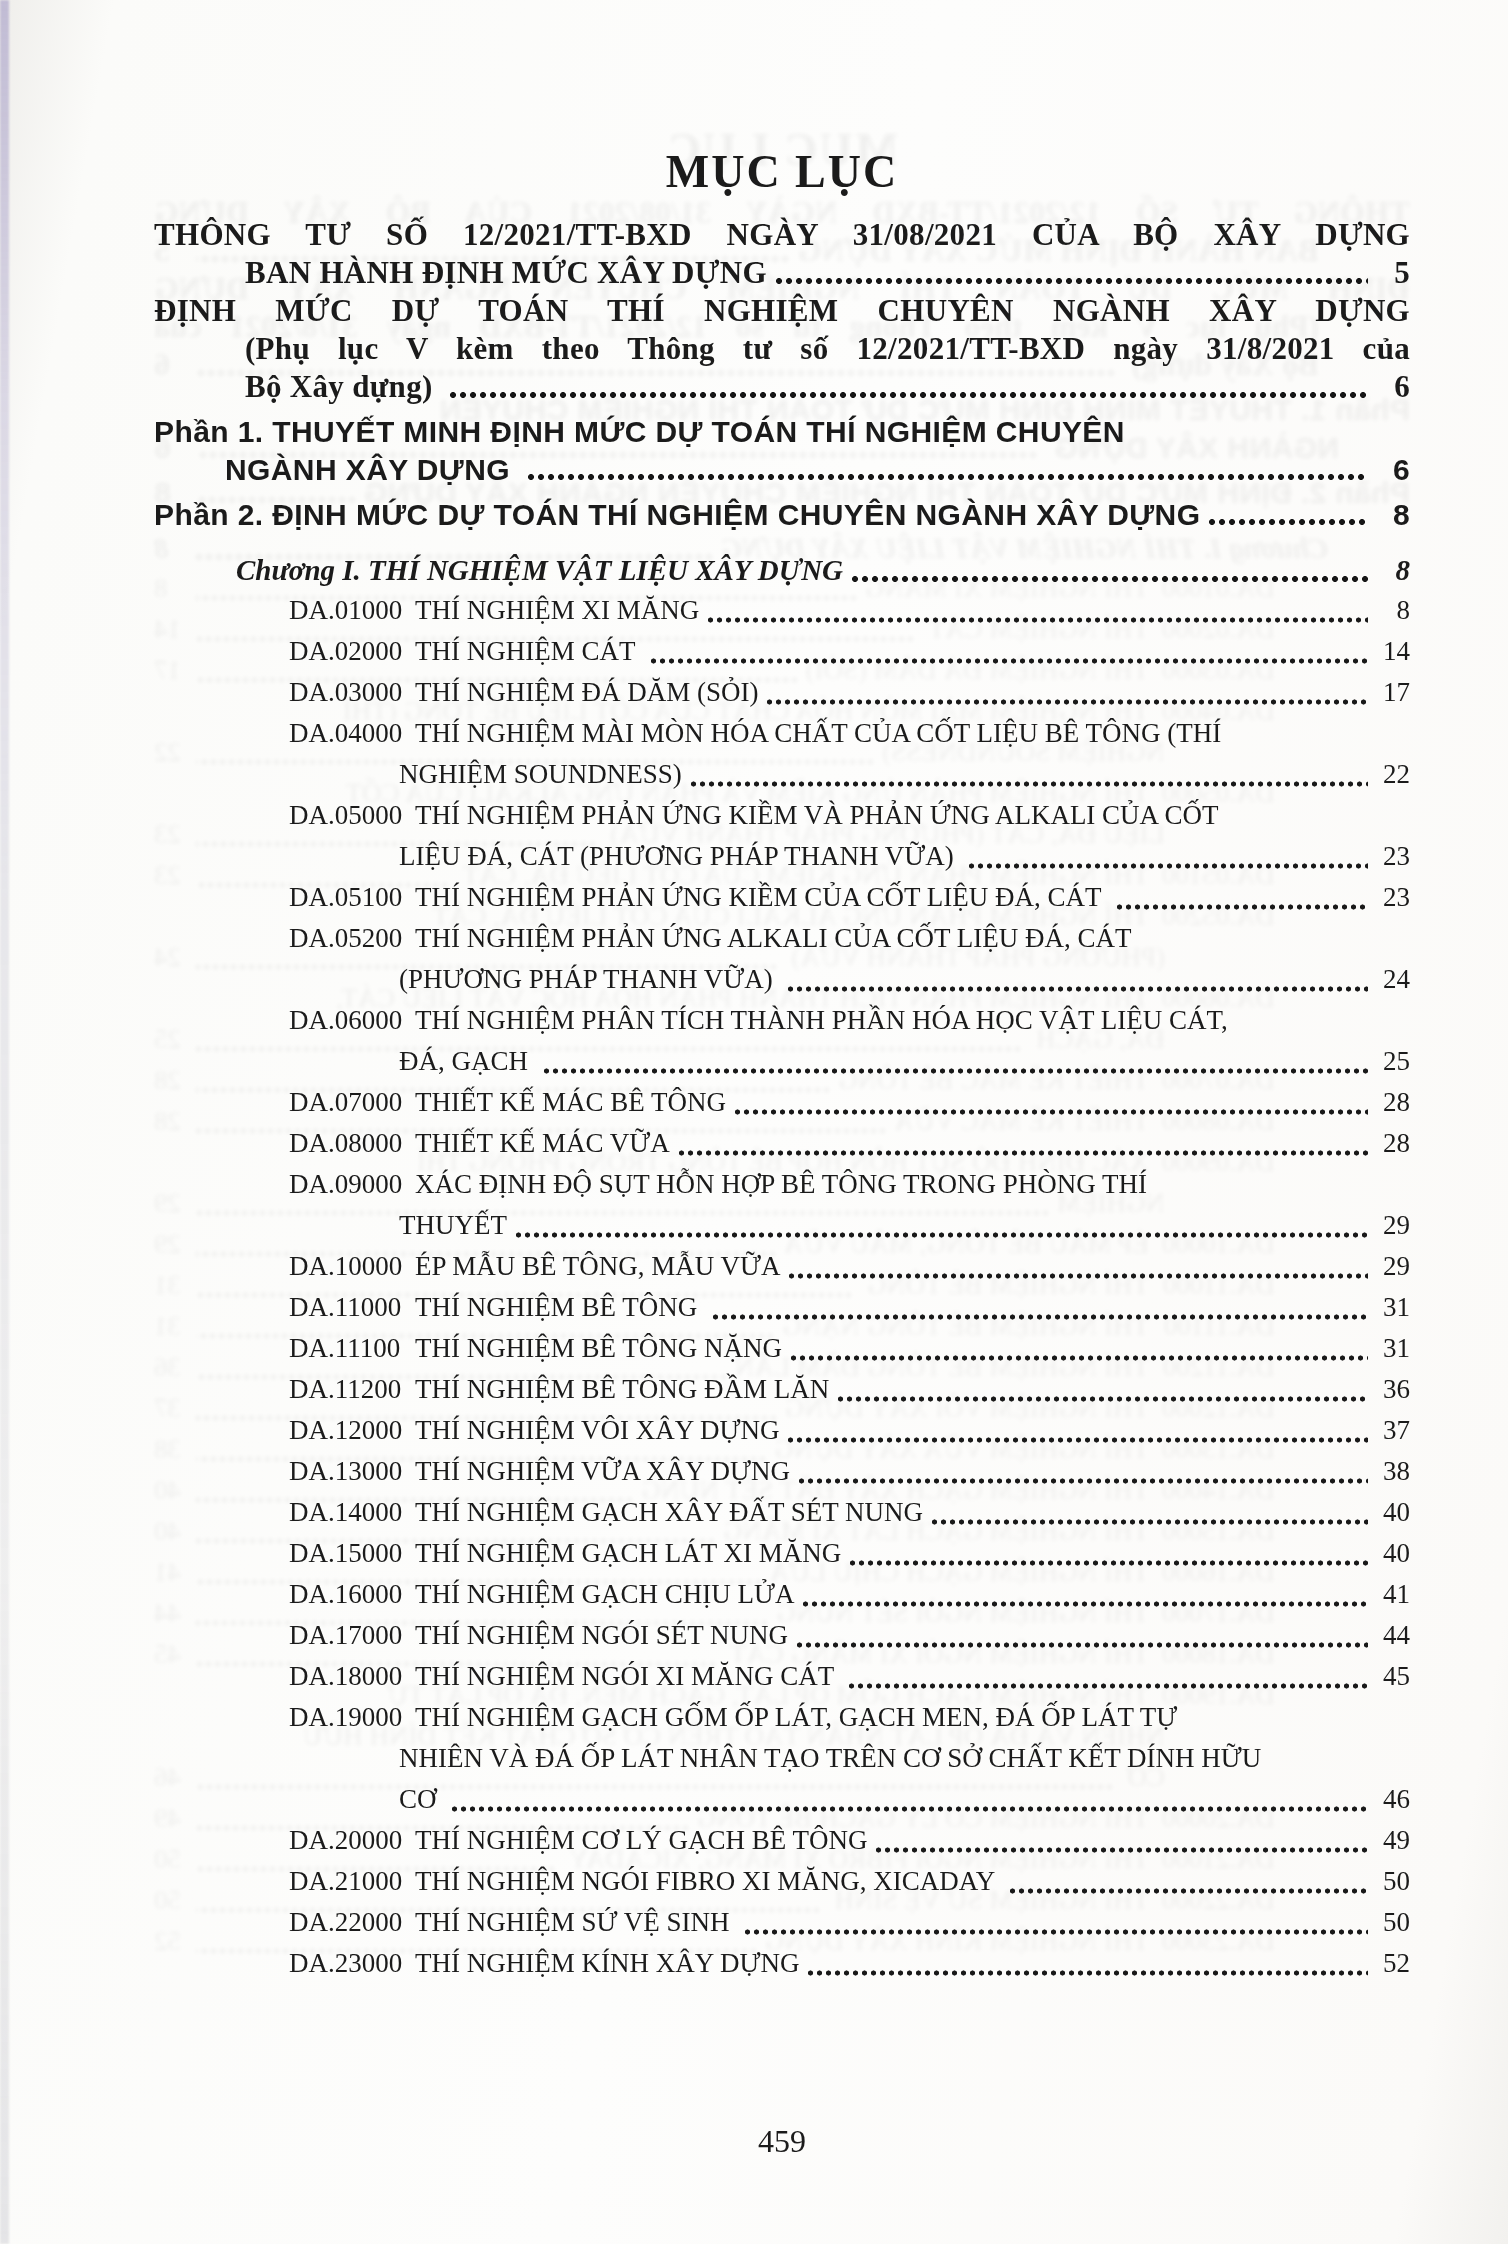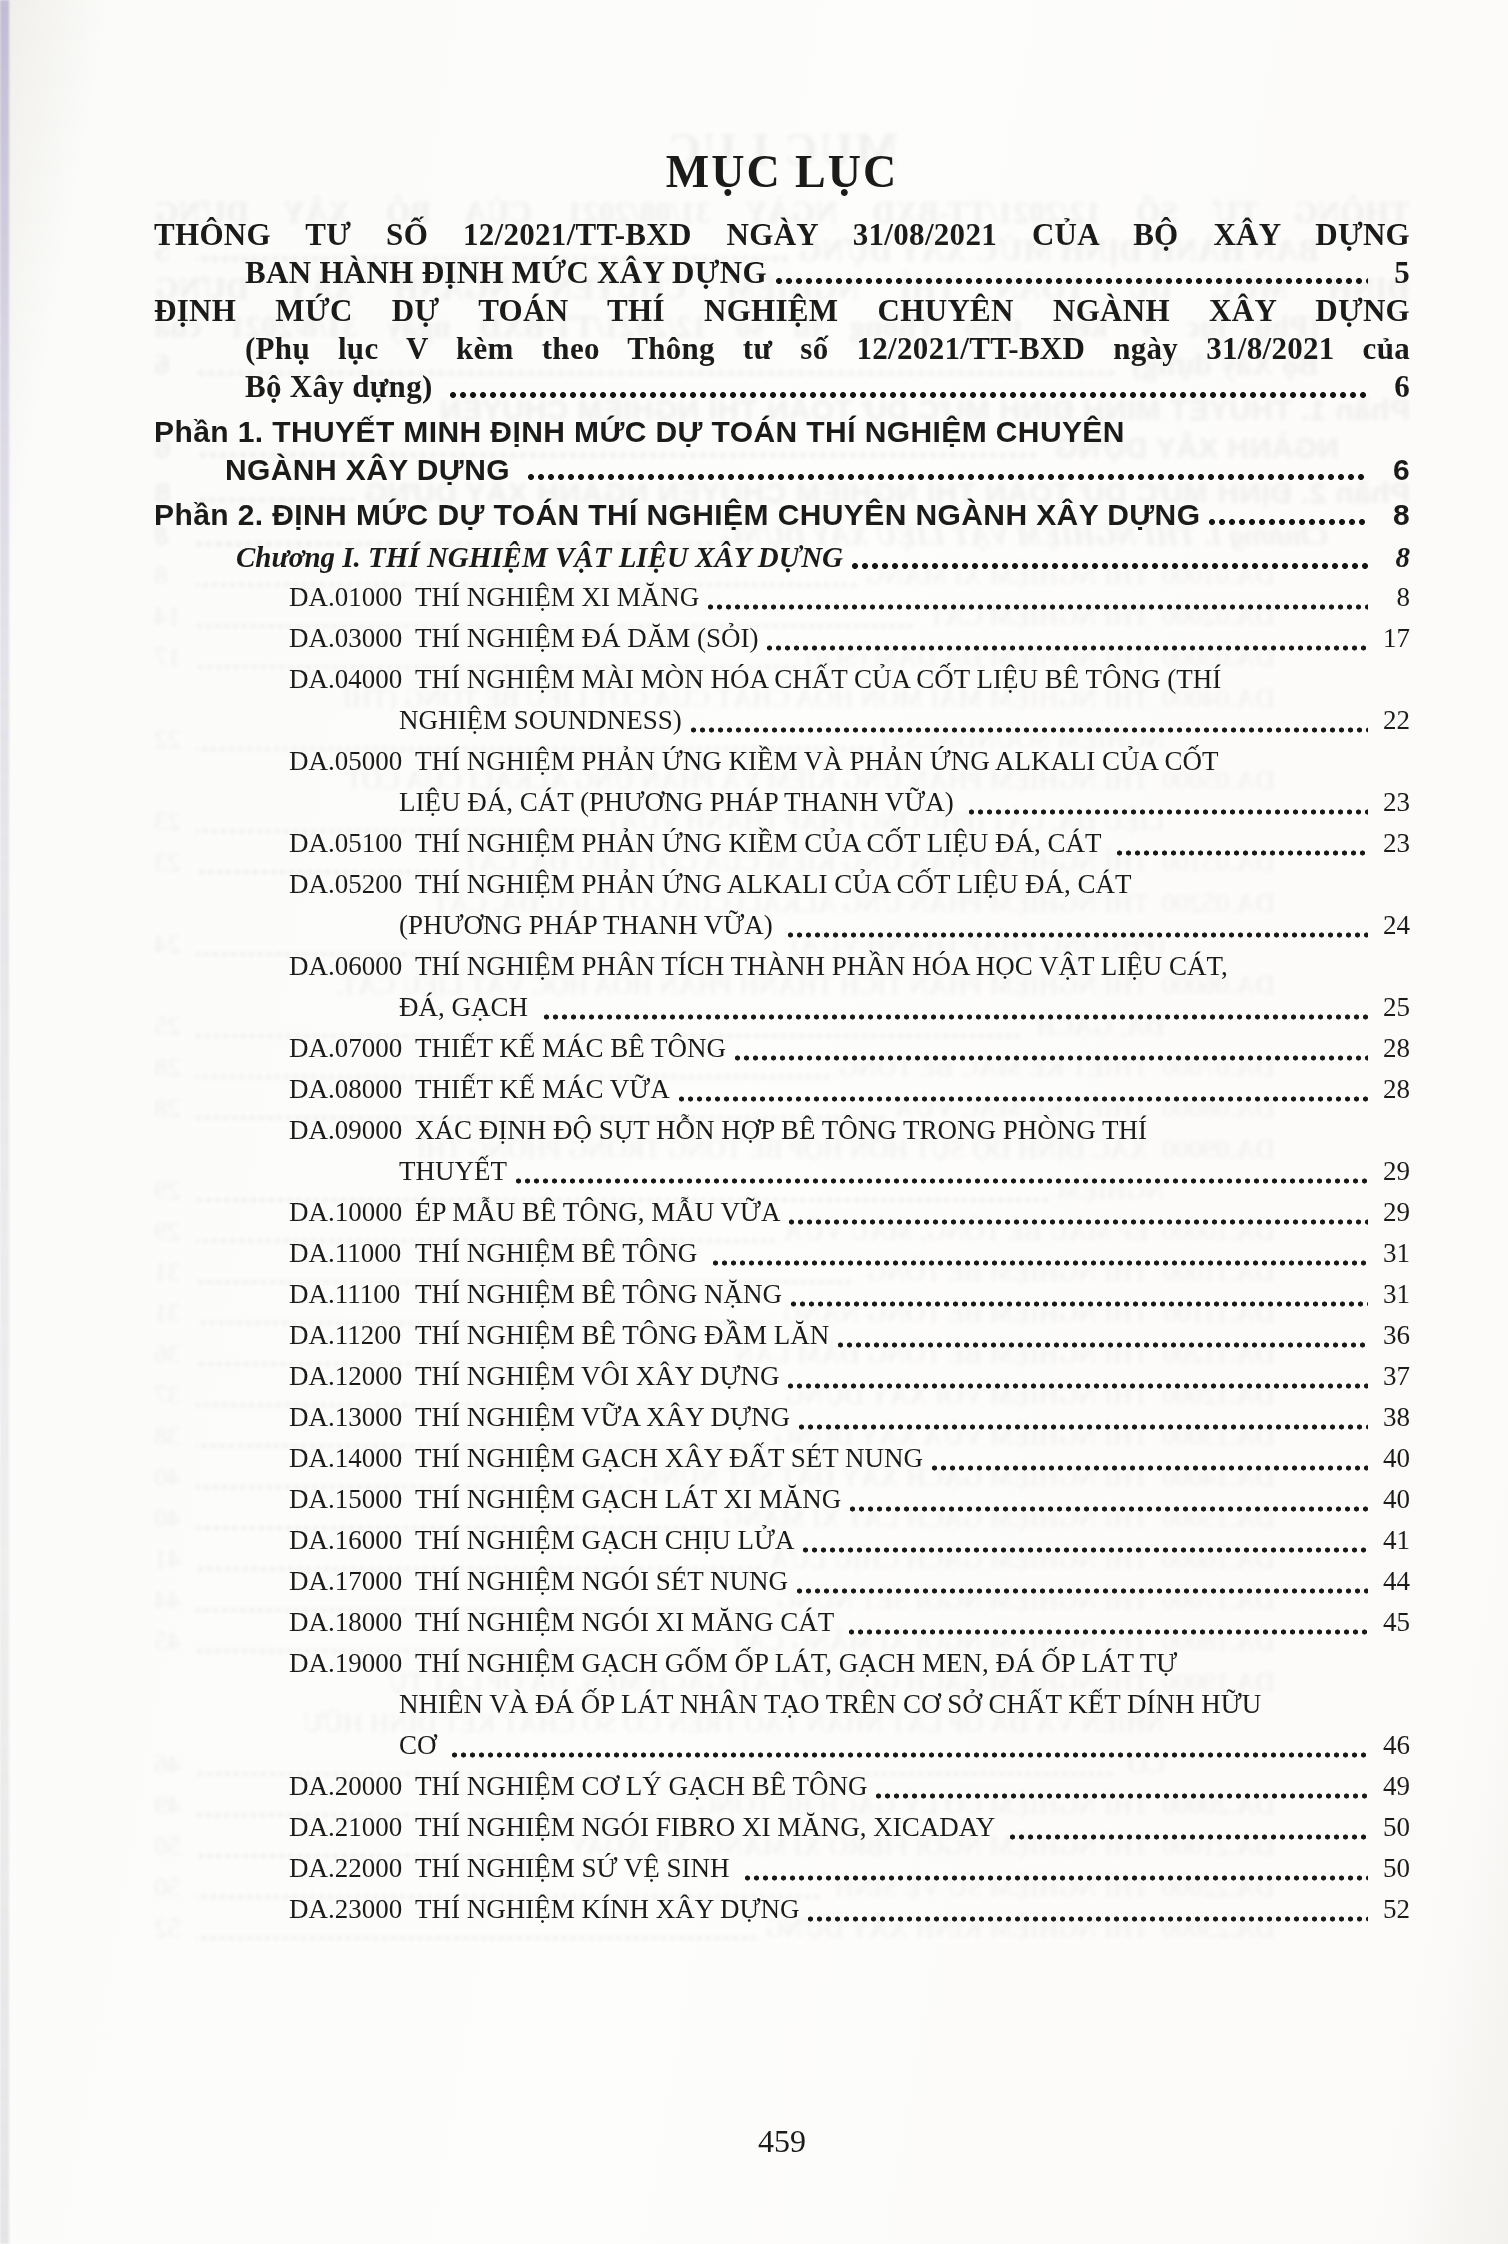--- a/index.html
+++ b/index.html
@@ -54,21 +54,21 @@
   .just { display:block; text-align:justify; text-align-last:justify; }
   .just .txt { display:inline;margin-top:12px; }
 
   .h1 { font:700 31px/38px "Liberation Serif", serif; letter-spacing:0.3px; }
   .h1 .line.wrap { padding-left:91px; }
 
   .phan { font:700 30px/38px "Liberation Sans", sans-serif; letter-spacing:0.4px; margin-top:7px; }
   .phan .line.wrap { padding-left:71px; }
   .phan .dots { margin-bottom:6px; }
 
-  .chuong { font:italic 700 29px/40px "Liberation Serif", serif; margin-left:82px; margin-top:3px; }
+  .chuong { font:italic 700 29px/40px "Liberation Serif", serif; margin-left:82px; margin-top:16px; }
 
   .da { font:400 27px/41px "Liberation Serif", serif; margin-left:135px; }
   .da .line.wrap { padding-left:110px; }
   .da .dots {
     height:10px; margin:0 4px 6px 8px;
     background-image: radial-gradient(circle at 3.5px 5px, #191919 2.3px, rgba(0,0,0,0) 2.8px);
     background-size:9px 10px;
   }
   .da:first-of-type { margin-top:4px; }
 
@@ -219,20 +219,23 @@
           <div class="entry phan">
             <div class="line last"><span class="txt">Phần 2. ĐỊNH MỨC DỰ TOÁN THÍ NGHIỆM CHUYÊN NGÀNH XÂY DỰNG</span><span class="dots"></span><span class="pg">8</span></div>
           </div>
           <div class="entry chuong">
             <div class="line last"><span class="txt">Chương I. THÍ NGHIỆM VẬT LIỆU XÂY DỰNG</span><span class="dots"></span><span class="pg">8</span></div>
           </div>
           <div class="entry da">
             <div class="line last"><span class="code">DA.01000</span><span class="txt">THÍ NGHIỆM XI MĂNG</span><span class="dots"></span><span class="pg">8</span></div>
           </div>
           <div class="entry da">
+            <div class="line last"><span class="code">DA.02000</span><span class="txt">THÍ NGHIỆM CÁT </span><span class="dots"></span><span class="pg">14</span></div>
+          </div>
+          <div class="entry da">
             <div class="line last"><span class="code">DA.03000</span><span class="txt">THÍ NGHIỆM ĐÁ DĂM (SỎI)</span><span class="dots"></span><span class="pg">17</span></div>
           </div>
           <div class="entry da">
             <div class="line"><span class="code">DA.04000</span><span class="txt">THÍ NGHIỆM MÀI MÒN HÓA CHẤT CỦA CỐT LIỆU BÊ TÔNG (THÍ</span></div>
             <div class="line wrap last"><span class="txt">NGHIỆM SOUNDNESS)</span><span class="dots"></span><span class="pg">22</span></div>
           </div>
           <div class="entry da">
             <div class="line"><span class="code">DA.05000</span><span class="txt">THÍ NGHIỆM PHẢN ỨNG KIỀM VÀ PHẢN ỨNG ALKALI CỦA CỐT</span></div>
             <div class="line wrap last"><span class="txt">LIỆU ĐÁ, CÁT (PHƯƠNG PHÁP THANH VỮA) </span><span class="dots"></span><span class="pg">23</span></div>
           </div>

